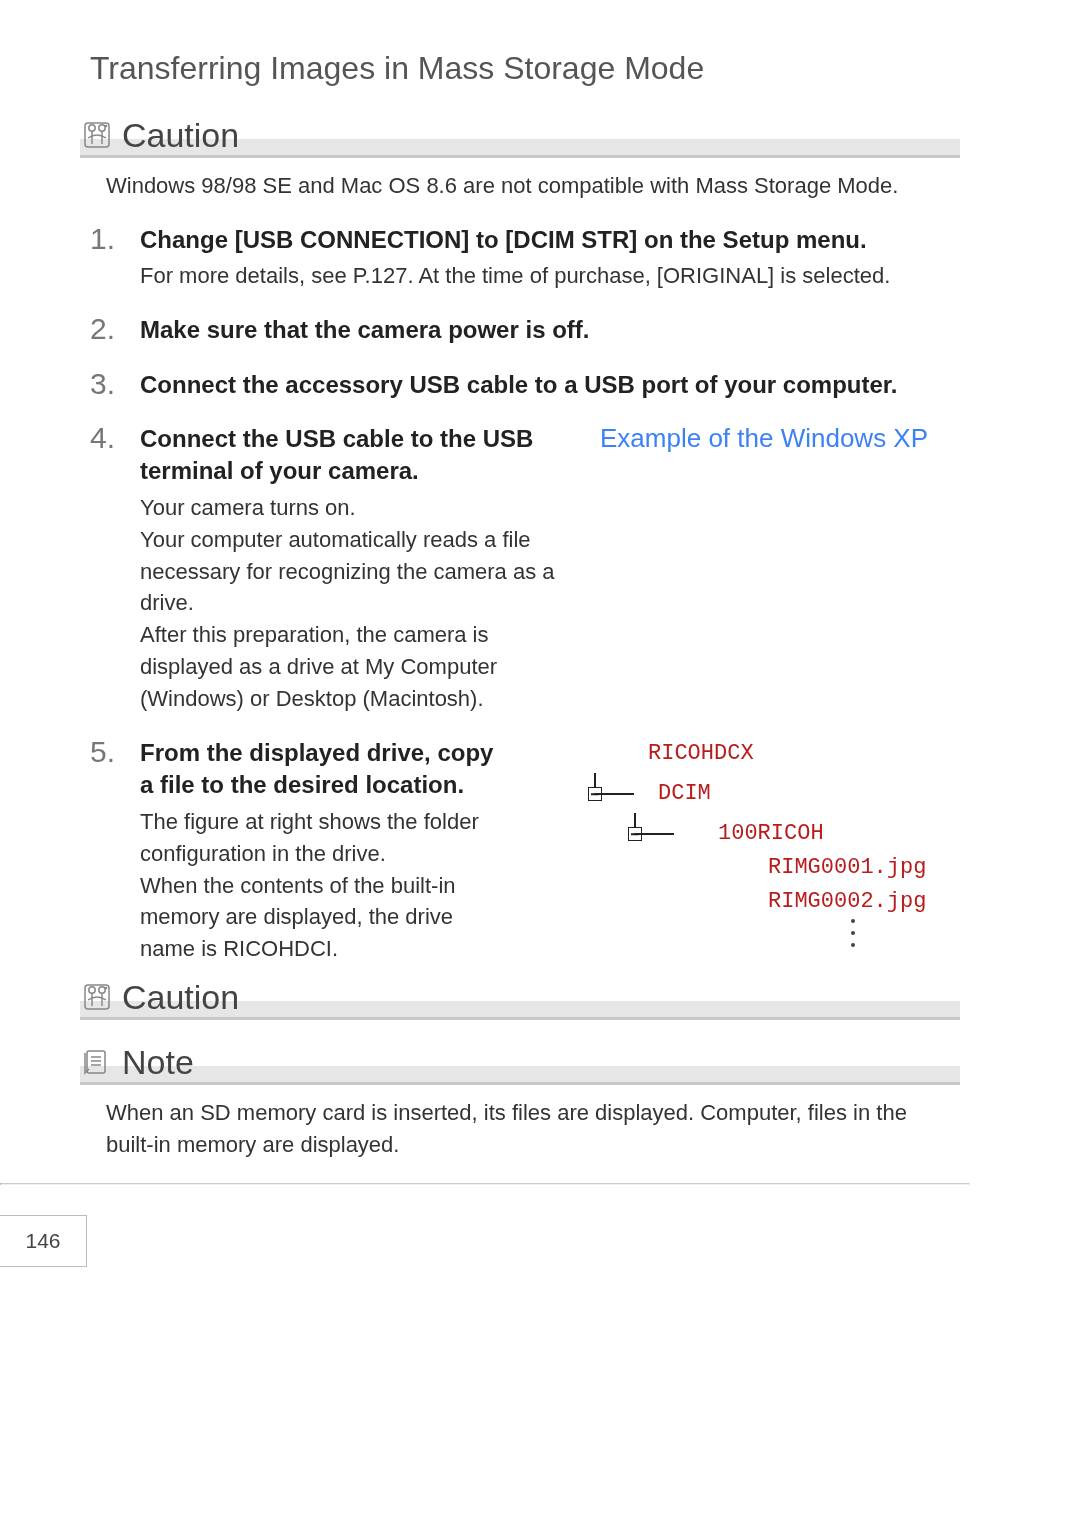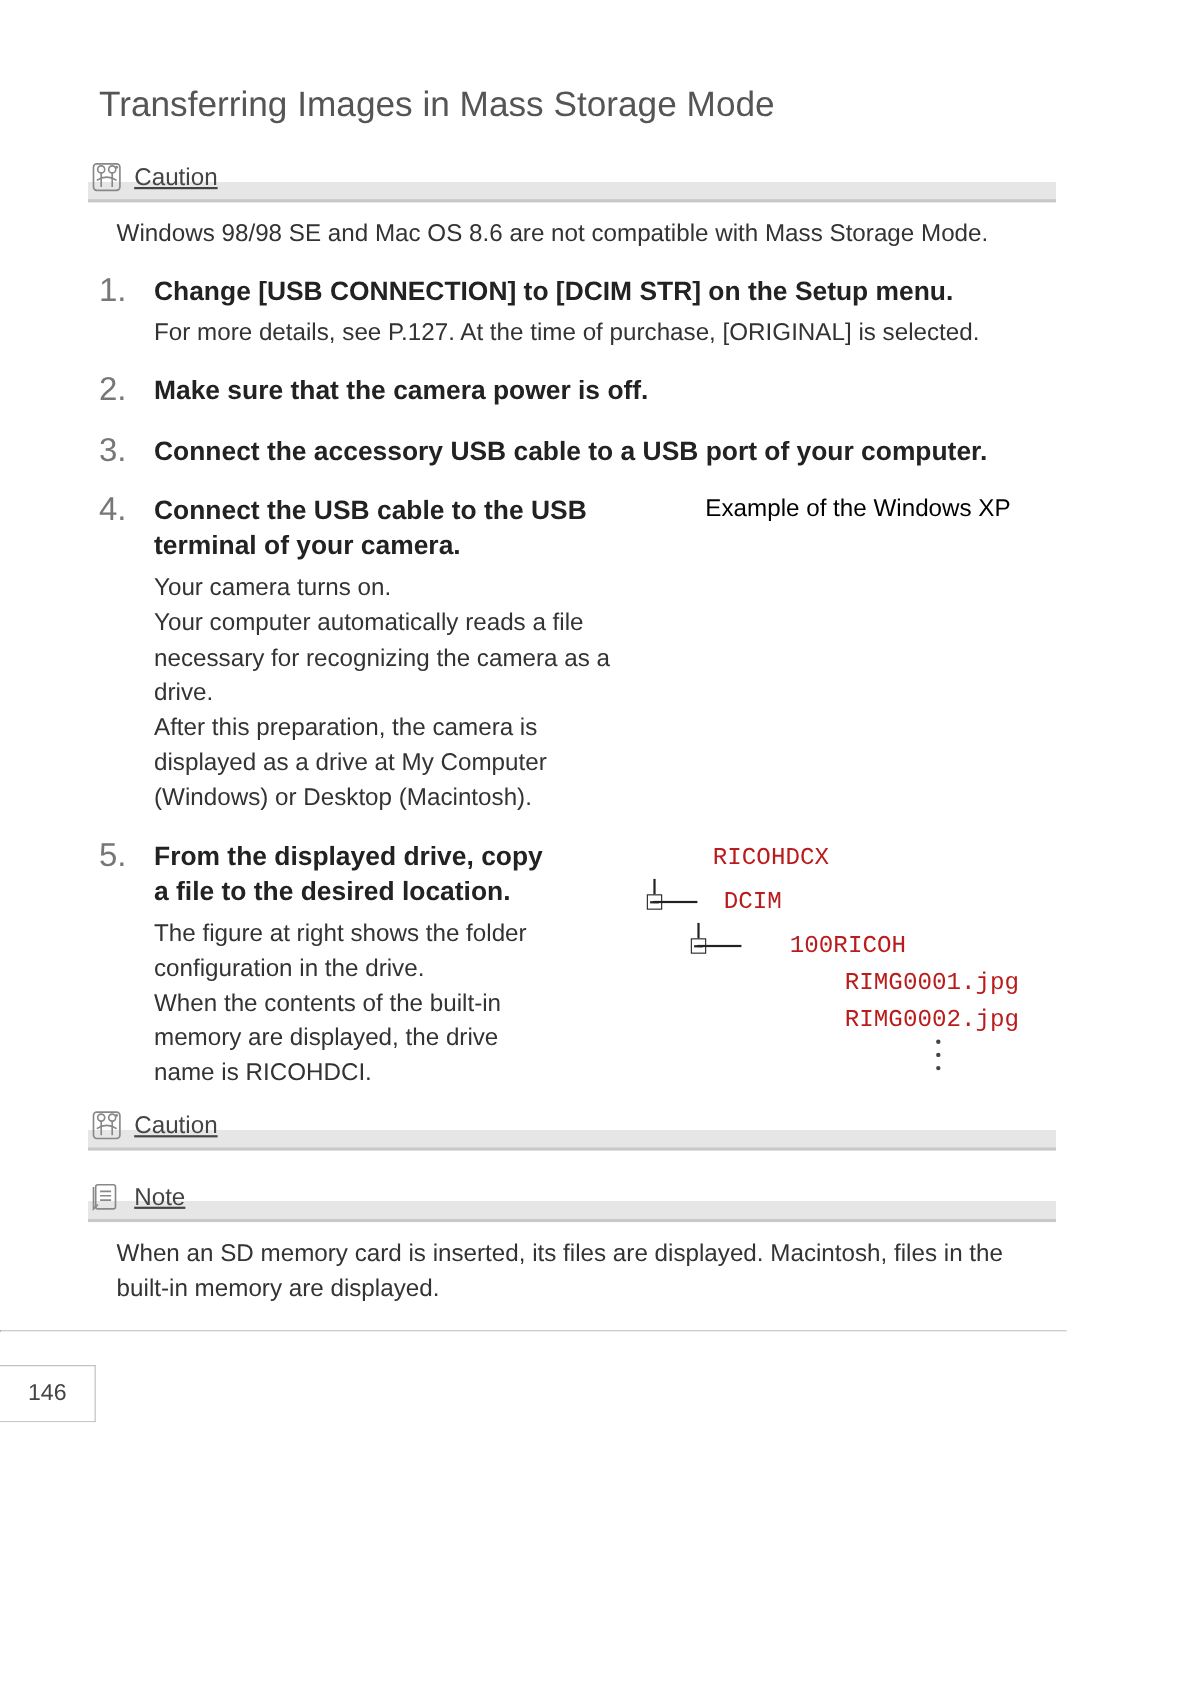--- a/index.html
+++ b/index.html
@@ -4,21 +4,21 @@
 <style>
   html, body {
     margin: 0;
     padding: 0;
     background: #fff;
     font-family: Arial, Helvetica, sans-serif;
     color: #222;
     width: 1080px;
   }
   .page {
-    padding: 76px 0 0 90px;
+    padding: 50px 0 0 90px;
     width: 960px;
     position: relative;
     box-sizing: border-box;
   }
   h1.section-title {
     font-size: 32px;
     font-weight: 400;
     color: #555;
     margin: 0 0 28px 0;
   }
@@ -36,23 +36,22 @@
     height: 40px;
   }
   .callout-icon {
     width: 34px;
     height: 34px;
     display: inline-flex;
     align-items: center;
     justify-content: center;
   }
   .callout-title {
-    font-size: 22px;
+    font-size: 34px;
     color: #444;
-    text-decoration: underline;
   }
   .callout-body {
     font-size: 22px;
     color: #333;
     margin-top: 12px;
     margin-left: 26px;
     line-height: 1.45;
   }
   ol.steps {
     list-style: none;
@@ -92,23 +91,22 @@
   }
   .two-col .left {
     flex: 1 1 55%;
   }
   .two-col .right {
     flex: 1 1 45%;
     font-size: 22px;
     color: #333;
   }
   .figure-caption {
-    text-align: center;
-    font-size: 22px;
-    color: #000000;
+    font-size: 26px;
+    color: #3b82f6;
     margin-bottom: 60px;
   }
   .tree {
     font-size: 22px;
     line-height: 1.55;
     font-family: Liberation Mono, monospace;
     color: #b91c1c;
     margin-left: 60px;
   }
   .tree-row {
@@ -317,21 +315,21 @@
         <svg width="30" height="30" viewBox="0 0 30 30">
           <rect x="5" y="4" width="18" height="22" rx="2" fill="none" stroke="#888" stroke-width="1.5"></rect>
           <line x1="9" y1="10" x2="19" y2="10" stroke="#888" stroke-width="1.5"></line>
           <line x1="9" y1="14" x2="19" y2="14" stroke="#888" stroke-width="1.5"></line>
           <line x1="9" y1="18" x2="19" y2="18" stroke="#888" stroke-width="1.5"></line>
           <path d="M3 6 L3 26 L7 22" fill="none" stroke="#888" stroke-width="1.5"></path>
         </svg>
       </span>
       <span class="callout-title">Note</span>
     </div>
-    <div class="callout-body">When an SD memory card is inserted, its files are displayed. Macintosh, files in the built-in memory are displayed.</div>
+    <div class="callout-body">When an SD memory card is inserted, its files are displayed. Computer, files in the built-in memory are displayed.</div>
   </div>
 
   <hr class="footer-rule">
   <div class="page-footer">
     <div class="page-number-box">146</div>
   </div>
 
 </div>
 
 </body></html>

